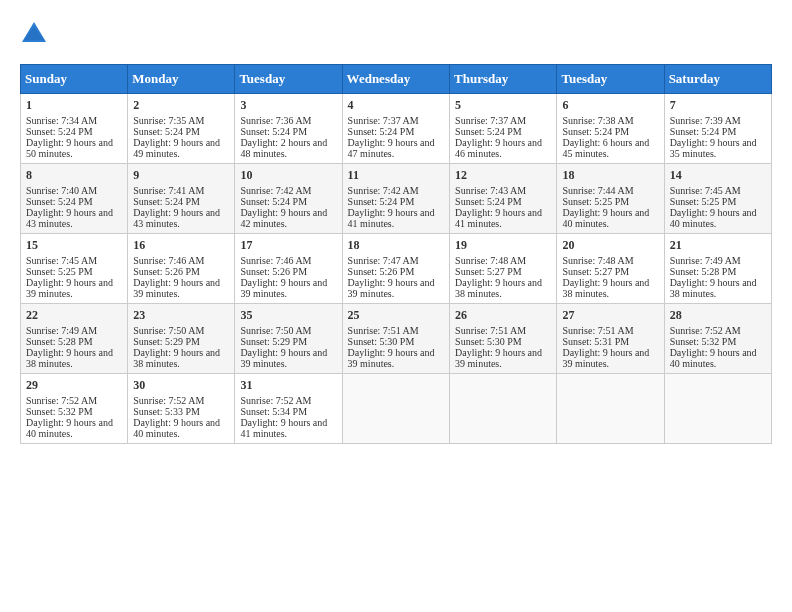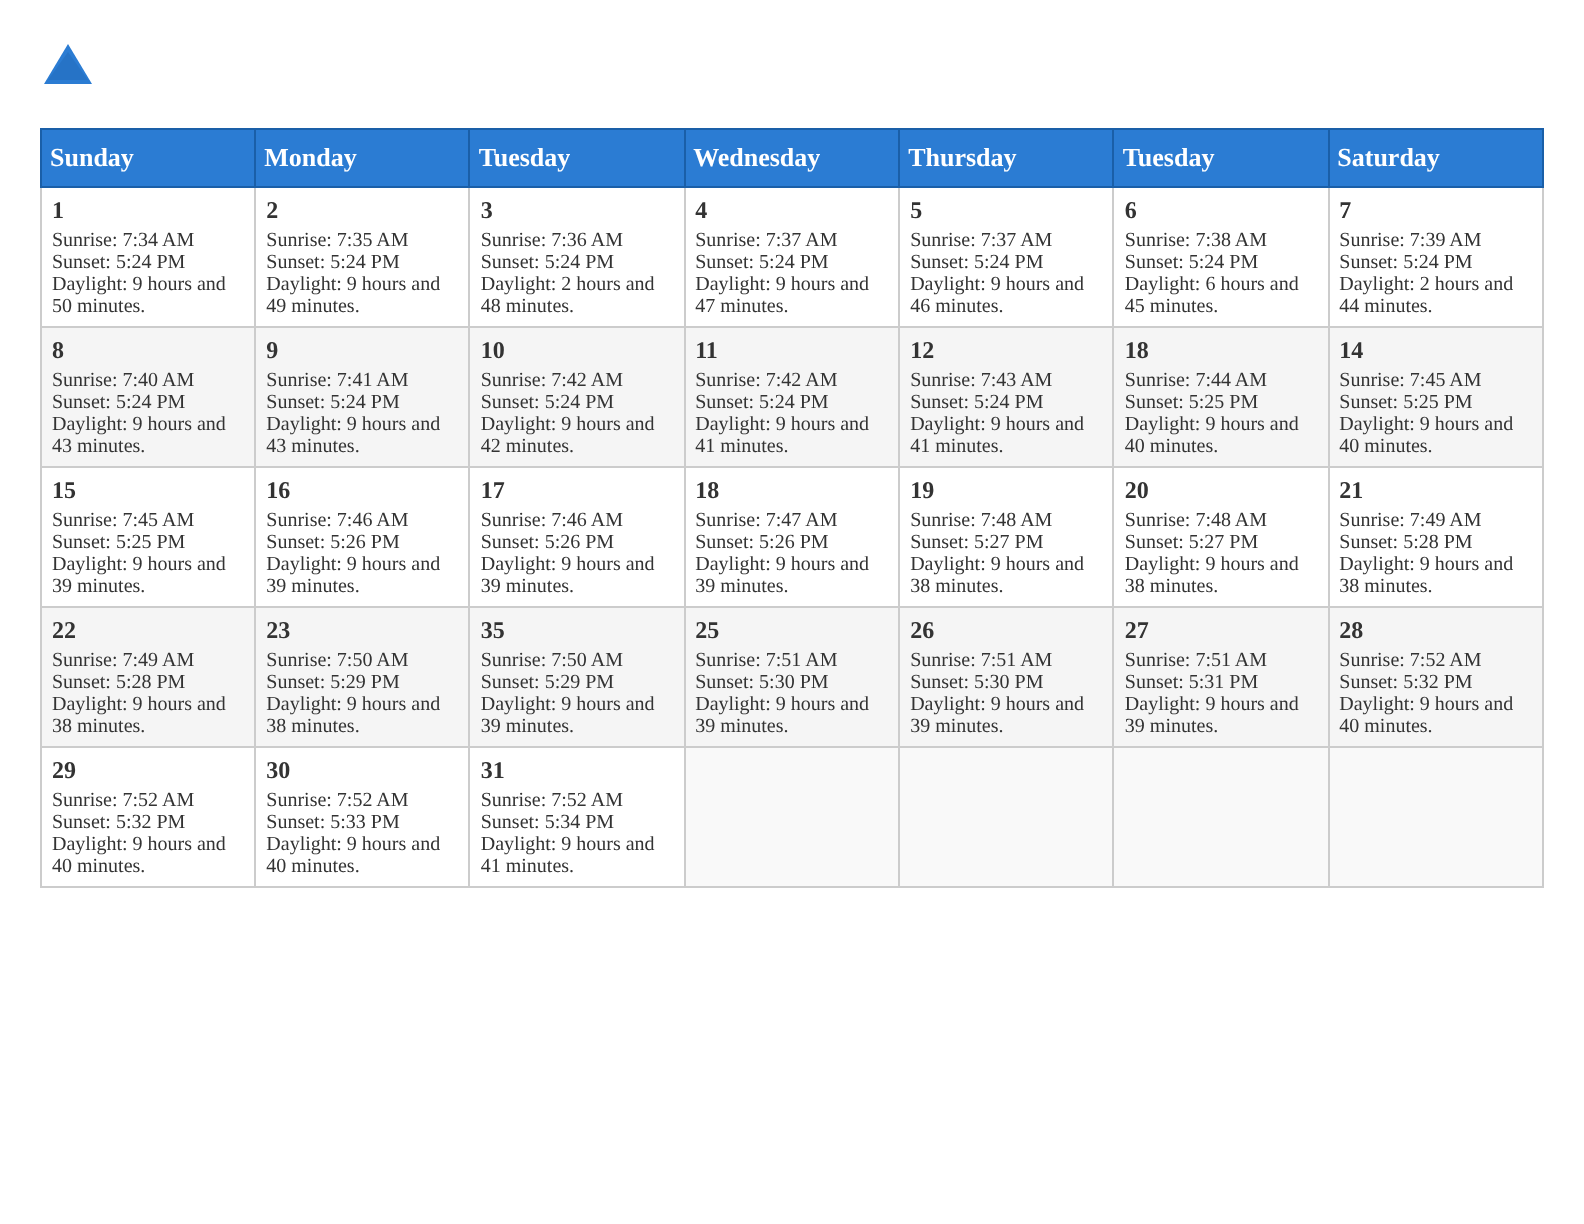--- a/index.html
+++ b/index.html
@@ -122,21 +122,21 @@
       </tr>
   </thead>
   <tbody id="calendar-body">
       <tr>
         <td><span class="day-number">1</span><span>Sunrise: 7:34 AM</span><br><span>Sunset: 5:24 PM</span><br><span>Daylight: 9 hours and 50 minutes.</span></td>
         <td><span class="day-number">2</span><span>Sunrise: 7:35 AM</span><br><span>Sunset: 5:24 PM</span><br><span>Daylight: 9 hours and 49 minutes.</span></td>
         <td><span class="day-number">3</span><span>Sunrise: 7:36 AM</span><br><span>Sunset: 5:24 PM</span><br><span>Daylight: 2 hours and 48 minutes.</span></td>
         <td><span class="day-number">4</span><span>Sunrise: 7:37 AM</span><br><span>Sunset: 5:24 PM</span><br><span>Daylight: 9 hours and 47 minutes.</span></td>
         <td><span class="day-number">5</span><span>Sunrise: 7:37 AM</span><br><span>Sunset: 5:24 PM</span><br><span>Daylight: 9 hours and 46 minutes.</span></td>
         <td><span class="day-number">6</span><span>Sunrise: 7:38 AM</span><br><span>Sunset: 5:24 PM</span><br><span>Daylight: 6 hours and 45 minutes.</span></td>
-        <td><span class="day-number">7</span><span>Sunrise: 7:39 AM</span><br><span>Sunset: 5:24 PM</span><br><span>Daylight: 2 hours and 44 minutes.</span></td>
+        <td><span class="day-number">7</span><span>Sunrise: 7:39 AM</span><br><span>Sunset: 5:24 PM</span><br><span>Daylight: 9 hours and 35 minutes.</span></td>
       </tr>
       <tr>
         <td><span class="day-number">8</span><span>Sunrise: 7:40 AM</span><br><span>Sunset: 5:24 PM</span><br><span>Daylight: 9 hours and 43 minutes.</span></td>
         <td><span class="day-number">9</span><span>Sunrise: 7:41 AM</span><br><span>Sunset: 5:24 PM</span><br><span>Daylight: 9 hours and 43 minutes.</span></td>
         <td><span class="day-number">10</span><span>Sunrise: 7:42 AM</span><br><span>Sunset: 5:24 PM</span><br><span>Daylight: 9 hours and 42 minutes.</span></td>
         <td><span class="day-number">11</span><span>Sunrise: 7:42 AM</span><br><span>Sunset: 5:24 PM</span><br><span>Daylight: 9 hours and 41 minutes.</span></td>
         <td><span class="day-number">12</span><span>Sunrise: 7:43 AM</span><br><span>Sunset: 5:24 PM</span><br><span>Daylight: 9 hours and 41 minutes.</span></td>
         <td><span class="day-number">18</span><span>Sunrise: 7:44 AM</span><br><span>Sunset: 5:25 PM</span><br><span>Daylight: 9 hours and 40 minutes.</span></td>
         <td><span class="day-number">14</span><span>Sunrise: 7:45 AM</span><br><span>Sunset: 5:25 PM</span><br><span>Daylight: 9 hours and 40 minutes.</span></td>
       </tr>

